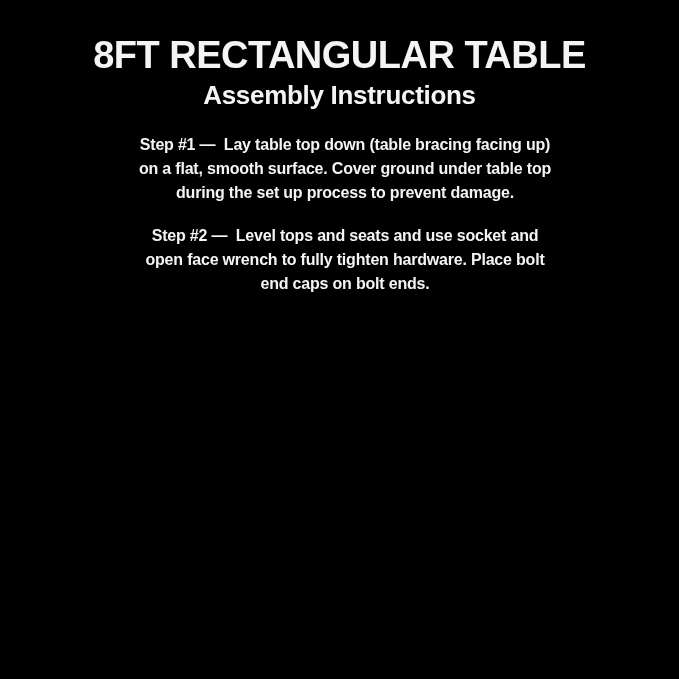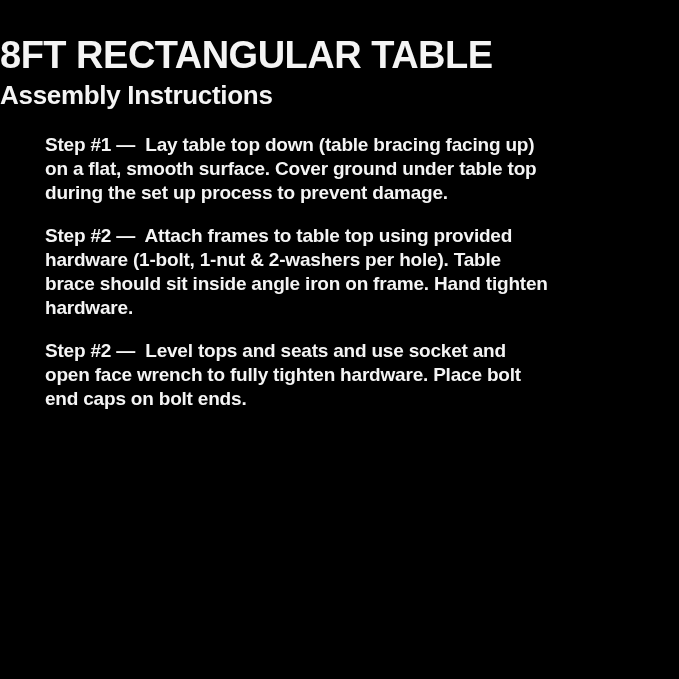--- a/index.html
+++ b/index.html
@@ -10,21 +10,21 @@
     position: relative;
     width: 679px;
     height: 679px;
     overflow: hidden;
     background: #000000;
     color: #f4f4f4;
     font-family: "Liberation Sans", "DejaVu Sans", sans-serif;
     font-weight: 700;
   }
   .header {
-    text-align: left;
+    text-align: center;
     padding-top: 33px;
   }
   .title {
     margin: 0;
     font-size: 38px;
     line-height: 45px;
     letter-spacing: -0.5px;
     font-weight: 700;
   }
   .subtitle {
@@ -33,40 +33,37 @@
     line-height: 31px;
     letter-spacing: -0.3px;
     font-weight: 700;
   }
   .steps {
     margin: 22px 0 0 45px;
     width: 600px;
   }
   .step {
     margin: 0 0 19px 0;
-    font-size: 19px;
+    font-size: 16px;
     line-height: 24px;
     letter-spacing: -0.2px;
     white-space: pre;
     font-weight: 700;
+    text-align: center;
   }
 </style>
 </head>
 <body>
 
 <div class="page">
   <header class="header">
     <h1 class="title">8FT RECTANGULAR TABLE</h1>
     <h2 class="subtitle">Assembly Instructions</h2>
   </header>
   <main class="steps">
     <p class="step">Step #1 —  Lay table top down (table bracing facing up)
 on a flat, smooth surface. Cover ground under table top
 during the set up process to prevent damage.</p>
-    <p class="step">Step #2 —  Attach frames to table top using provided
-hardware (1-bolt, 1-nut &amp; 2-washers per hole). Table
-brace should sit inside angle iron on frame. Hand tighten
-hardware.</p>
     <p class="step">Step #2 —  Level tops and seats and use socket and
 open face wrench to fully tighten hardware. Place bolt
 end caps on bolt ends.</p>
   </main>
 </div>
 
 </body></html>

